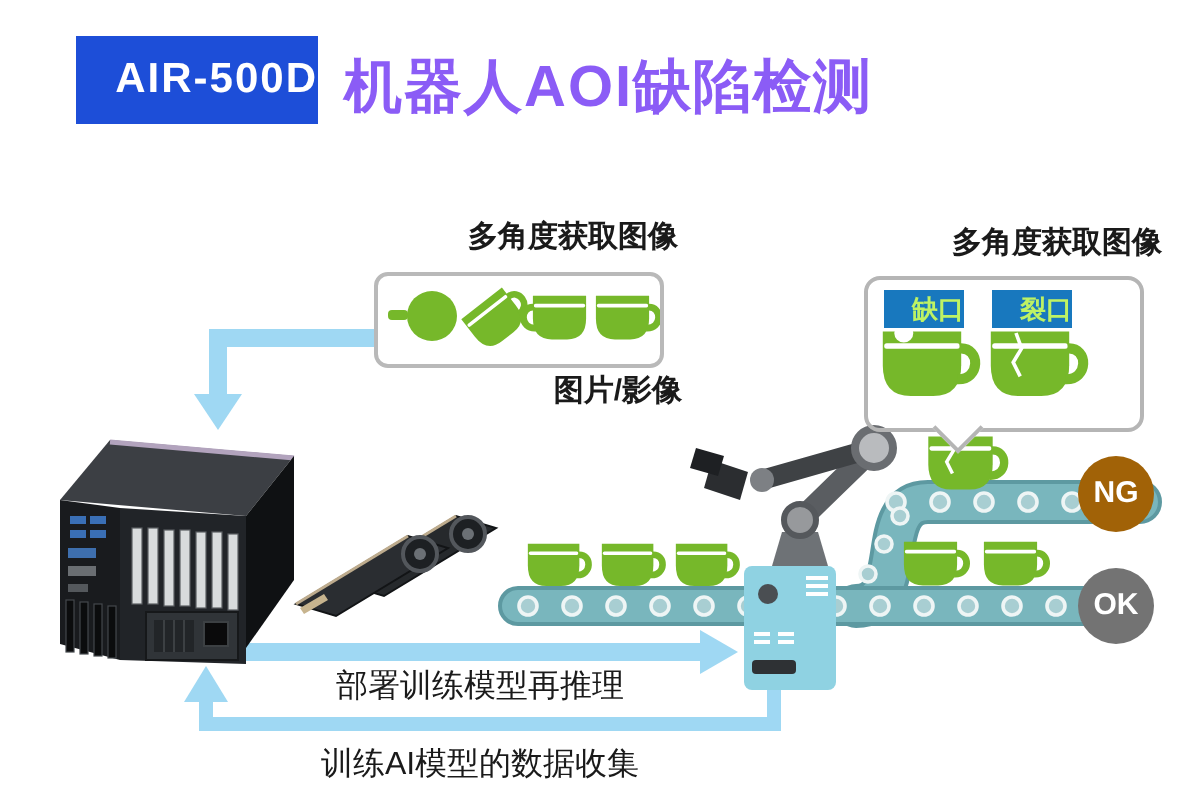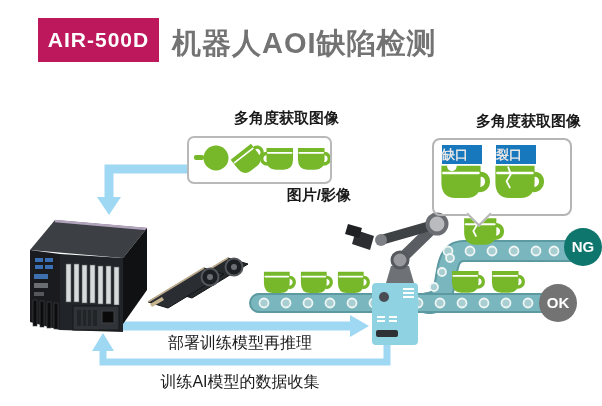--- a/index.html
+++ b/index.html
@@ -6,27 +6,27 @@
   body{
     width:602px;height:406px;position:relative;overflow:hidden;
     background:#ffffff;
     font-family:"Liberation Sans","DejaVu Sans",sans-serif;
     color:#1a1a1a;
   }
   .abs{position:absolute;}
   
   .badge{
     left:38px;top:18px;width:121px;height:44px;
-    background:#be185d;color:#ffffff;
+    background:#1d4ed8;color:#ffffff;
     font-size:21px;font-weight:bold;letter-spacing:1px;
-    text-align:center;line-height:44px;
+    text-align:right;line-height:44px;
   }
   .title{
     left:172px;top:24px;
-    color:#737373;font-size:29px;font-weight:bold;letter-spacing:1px;
+    color:#8b5cf6;font-size:29px;font-weight:bold;letter-spacing:1px;
     white-space:nowrap;
   }
   
   .lbl{font-size:15px;font-weight:bold;text-align:right;width:160px;white-space:nowrap;}
   .flowlbl{font-size:16px;font-weight:normal;text-align:center;white-space:nowrap;}
   
   .imgbox{
     left:187px;top:136px;width:141px;height:44px;
     border:2px solid #b9b9b9;border-radius:7px;background:transparent;
   }
@@ -35,30 +35,30 @@
     left:432px;top:138px;width:136px;height:74px;
     border:2px solid #b5b5b5;border-radius:8px;background:transparent;
   }
   .bubble .pointer{
     position:absolute;left:36px;bottom:-9px;width:16px;height:16px;
     background:#ffffff;border-right:2px solid #b5b5b5;border-bottom:2px solid #b5b5b5;
     transform:rotate(45deg);
   }
   .defect-tag{
     position:absolute;top:5px;width:40px;height:19px;
-    background:#1878be;color:#e5e5e5;
-    font-size:13px;font-weight:bold;text-align:left;line-height:19px;
+    background:#1878be;color:#bef264;
+    font-size:13px;font-weight:bold;text-align:right;line-height:19px;
   }
   
   .result{
     width:38px;height:38px;border-radius:50%;
     color:#ffffff;font-size:15px;font-weight:bold;
     text-align:center;line-height:38px;
   }
-  .ng{left:564px;top:228px;background:#0f766e;}
+  .ng{left:539px;top:228px;background:#a16207;}
   .ok{left:539px;top:284px;background:#737373;}
   svg.scene{position:absolute;left:0;top:0;z-index:0;}
   .layer2{z-index:2;}
 </style>
 </head>
 <body>
 
 <svg class="scene" width="602" height="406" viewBox="0 0 602 406">
   <defs>
     <g id="cup">
@@ -250,21 +250,21 @@
   </g>
 </svg>
 
 <div class="abs badge layer2">AIR-500D</div>
 <div class="abs title layer2">机器人AOI缺陷检测</div>
 
 <div class="abs lbl layer2" style="left:179px;top:109px;">多角度获取图像</div>
 
 <div class="abs imgbox layer2"></div>
 
-<div class="abs lbl layer2" style="left:191px;top:186px;">图片/影像</div>
+<div class="abs lbl layer2" style="left:181px;top:186px;">图片/影像</div>
 
 <div class="abs lbl layer2" style="left:421px;top:112px;">多角度获取图像</div>
 
 <div class="abs bubble layer2">
   <div class="pointer"></div>
   <div class="defect-tag" style="left:8px;">缺口</div>
   <div class="defect-tag" style="left:62px;">裂口</div>
 </div>
 
 <div class="abs result ng layer2">NG</div>

